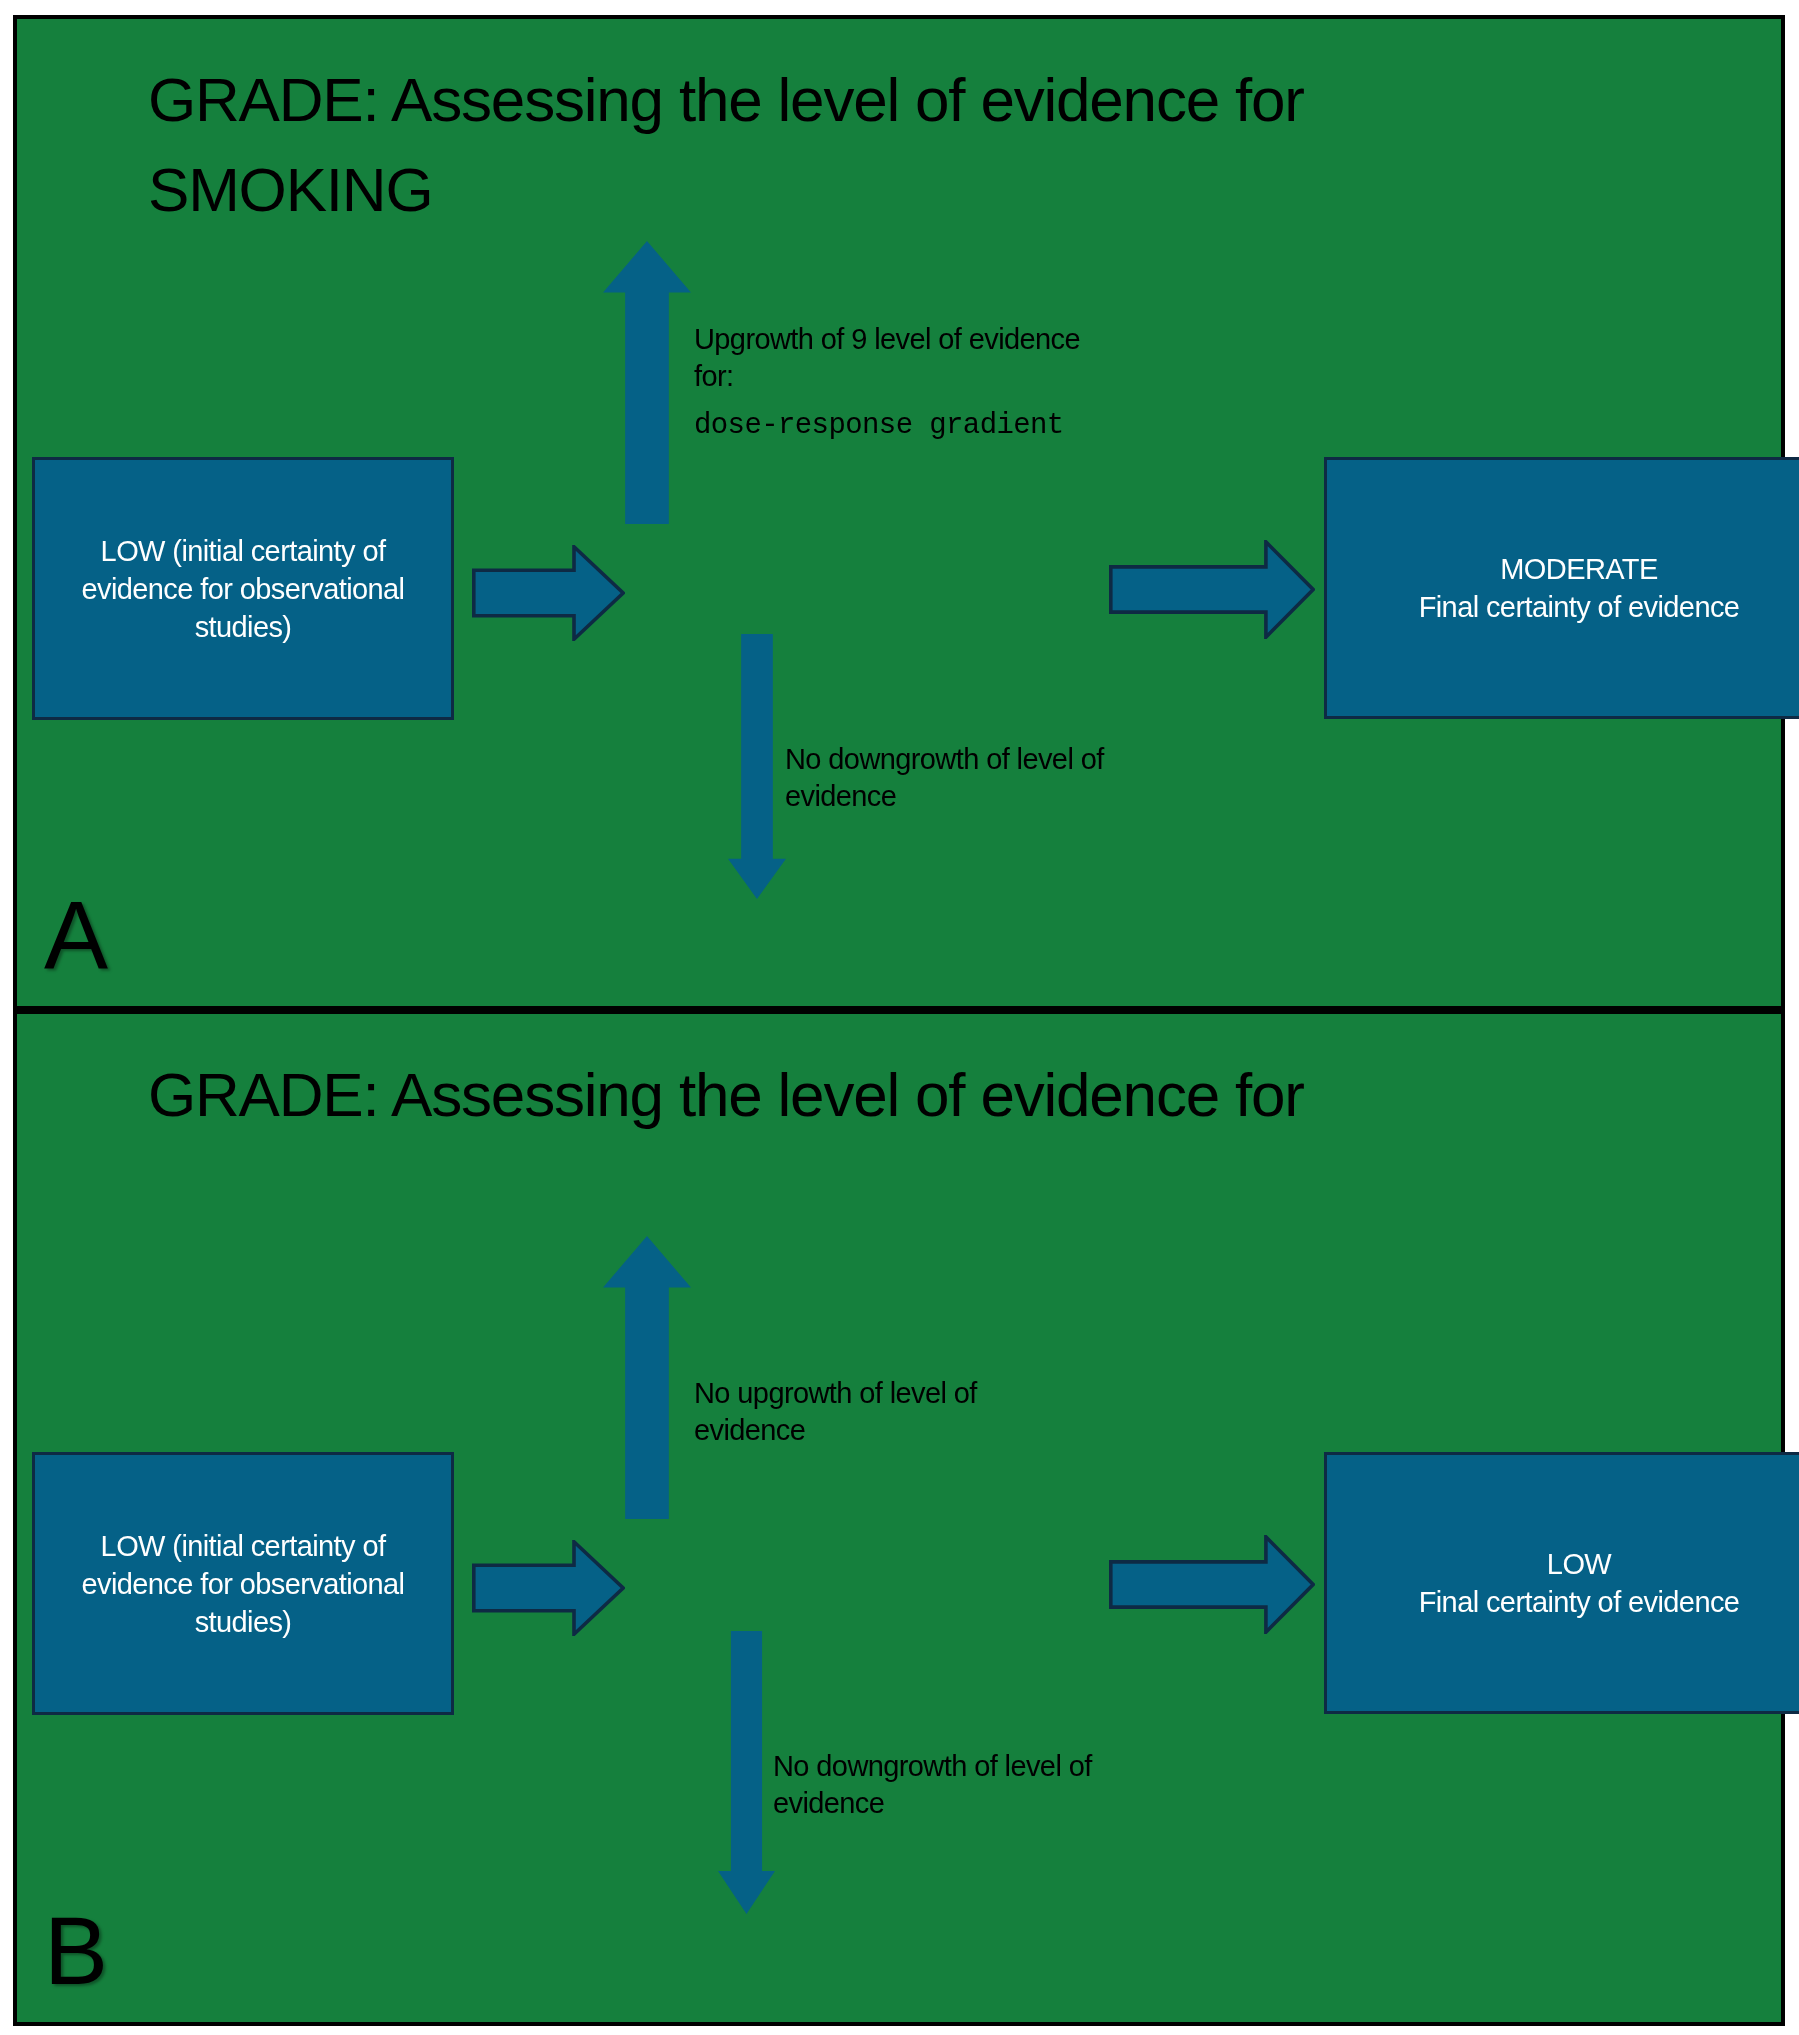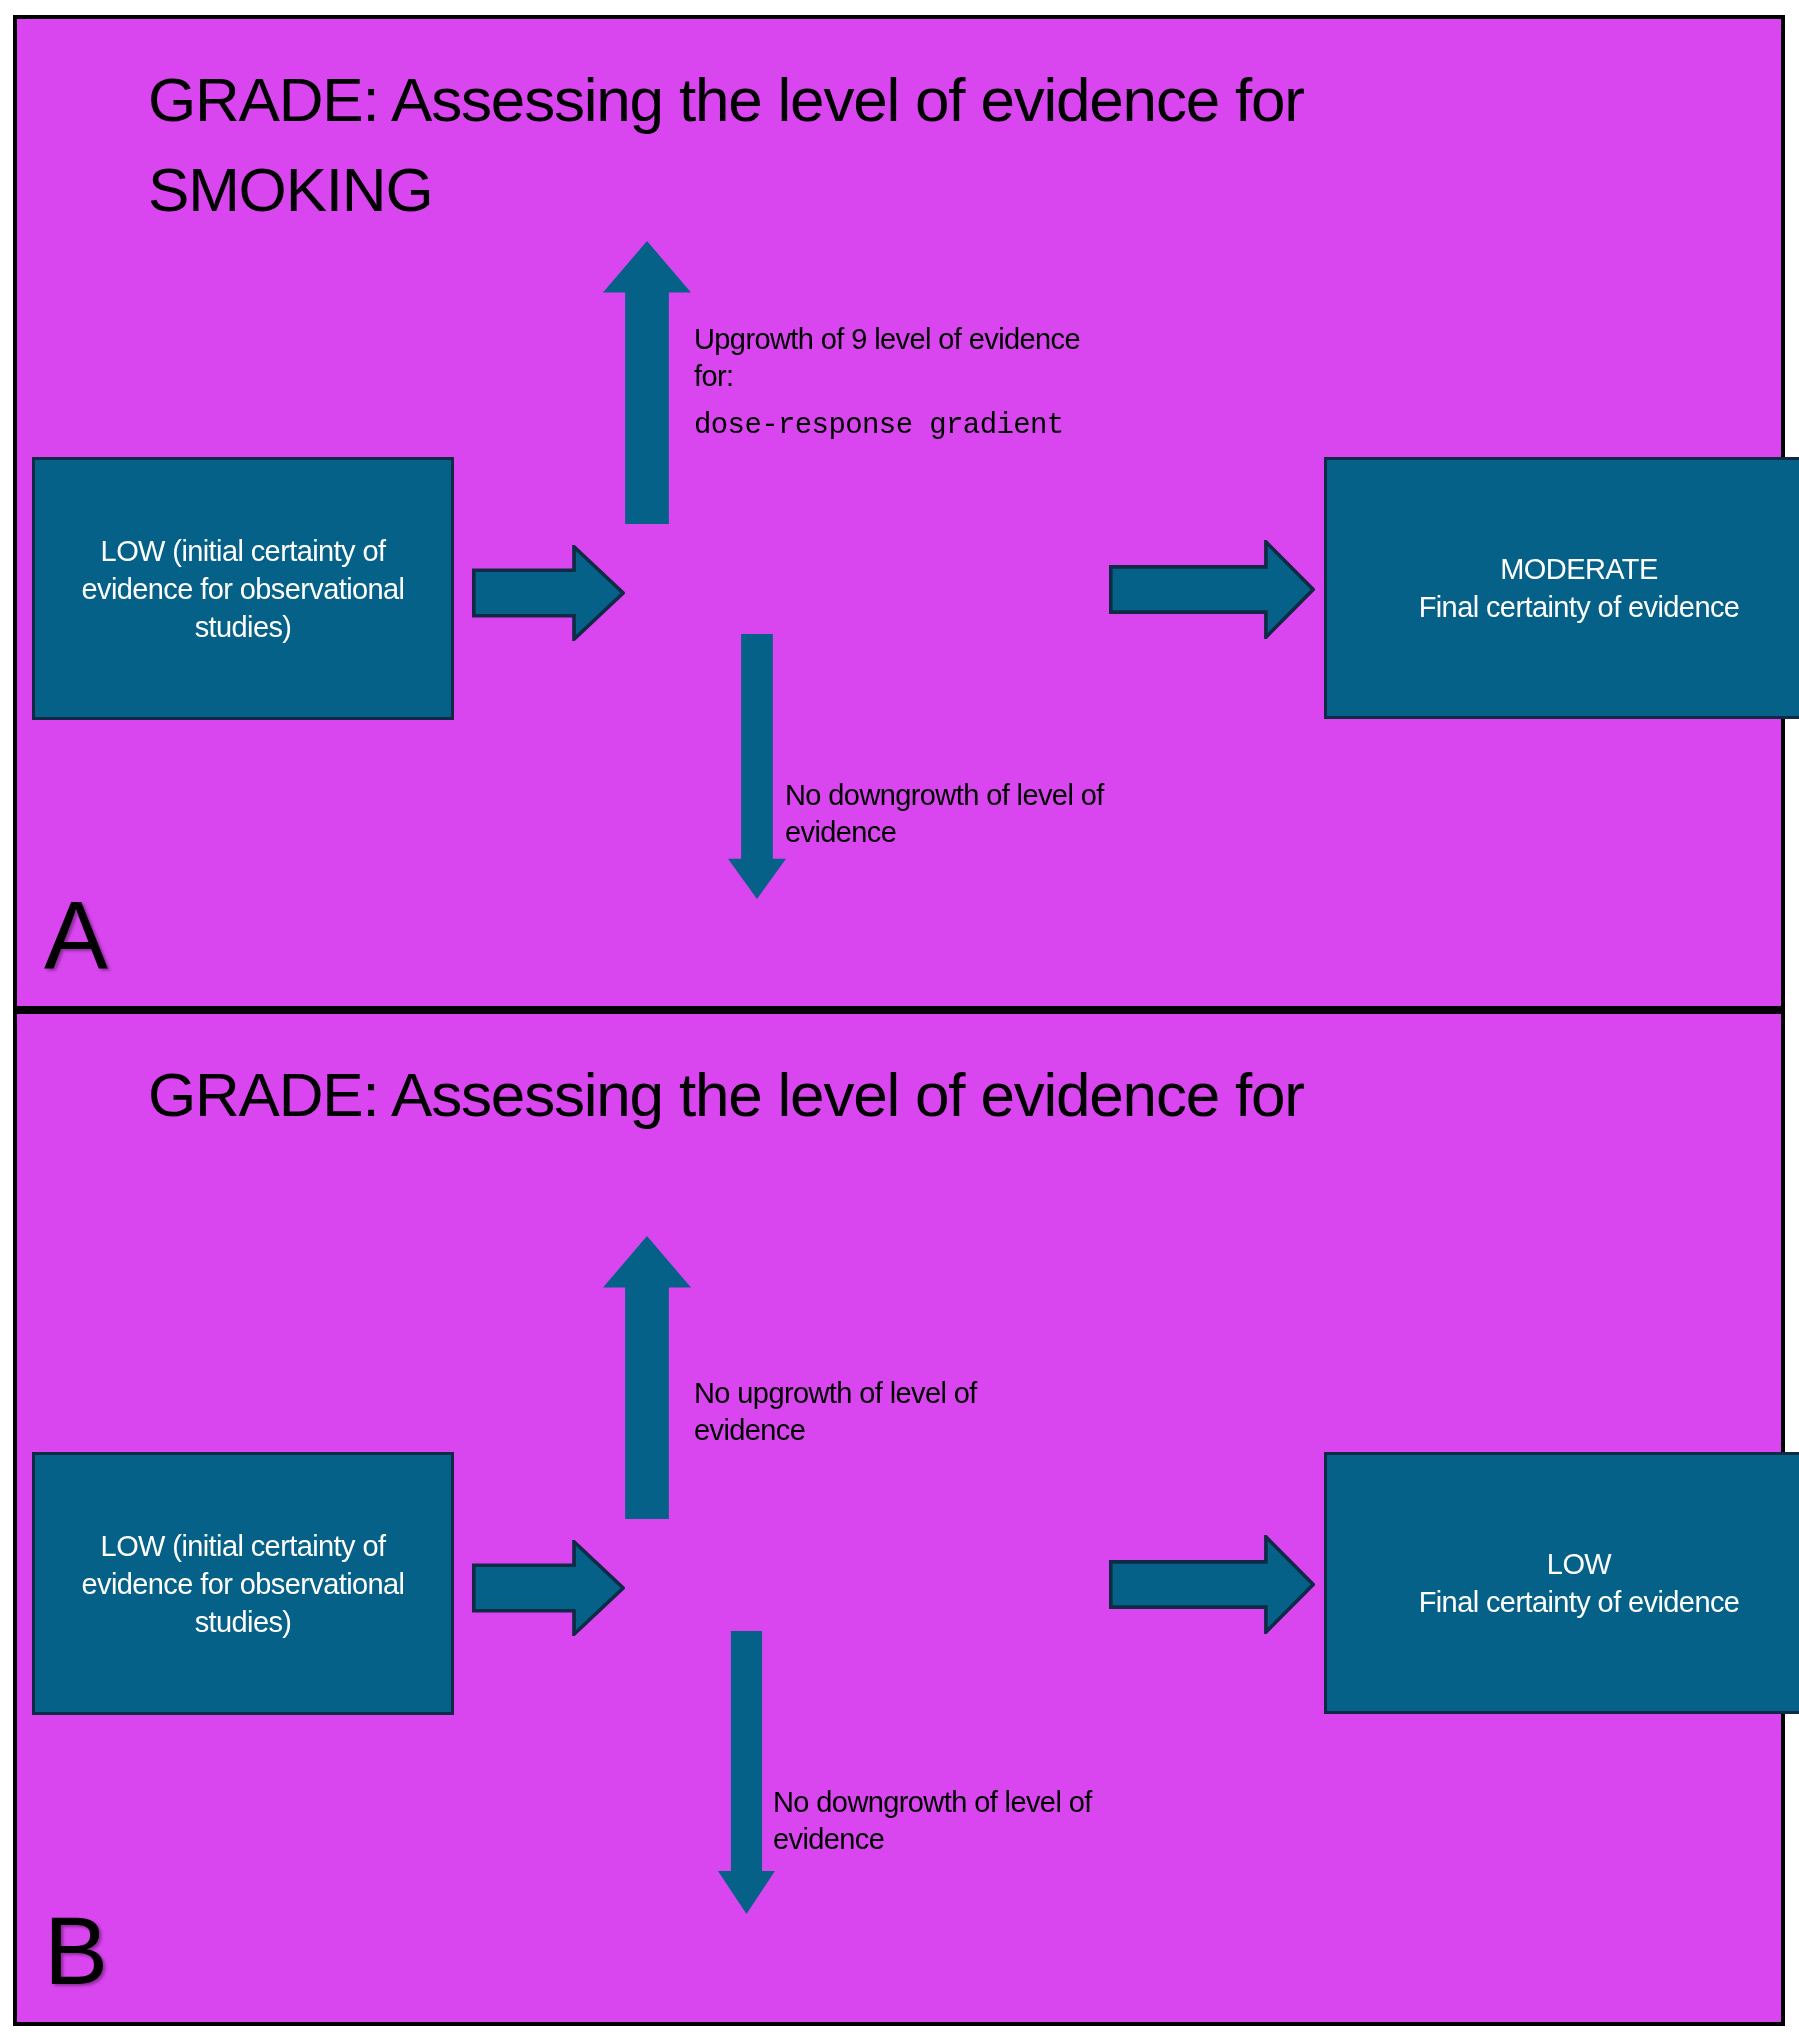--- a/index.html
+++ b/index.html
@@ -9,21 +9,21 @@
     --text:#000000;
     --box-text:#ffffff;
   }
   *{margin:0;padding:0;box-sizing:border-box;}
   body{background:#ffffff;font-family:"Liberation Sans",sans-serif;}
   #stage{position:relative;width:1799px;height:2035px;background:#ffffff;overflow:hidden;}
 
   .panel{
     position:absolute;left:13px;width:1772px;
     border:4.8px solid var(--panel-border);
-    background:#d946ef;
+    background:#15803d;
   }
   #panel-a{top:15px;height:995px;}
   #panel-b{top:1010px;height:1016px;}
 
   .panel > *{position:absolute;}
 
   .title{
     left:131px;top:36px;width:1509px;
     font-size:62px;line-height:90px;letter-spacing:-1.2px;
     color:var(--text);font-weight:400;
@@ -50,21 +50,21 @@
 
   .note{
     color:var(--text);
     font-size:29px;line-height:37px;letter-spacing:-0.6px;
     width:395px;
   }
   .note p + p{margin-top:12px;font-family:Liberation Mono, monospace;}
   .note p:empty{display:none;}
   .up-text{left:677px;top:302px;}
   #panel-b .up-text{top:334px;margin-top:27px;}
-  .down-text{left:768px;top:722px;margin-top:36px;}
+  .down-text{left:768px;top:722px;}
   #panel-b .down-text{left:756px;top:734px;}
 
   .letter{
     left:27px;bottom:23px;
     font-size:96px;line-height:96px;
     color:var(--text);
     text-shadow:2.4px 2.4px 3px rgba(0,0,0,0.35);
   }
   svg{display:block;width:100%;height:100%;}
 </style>

